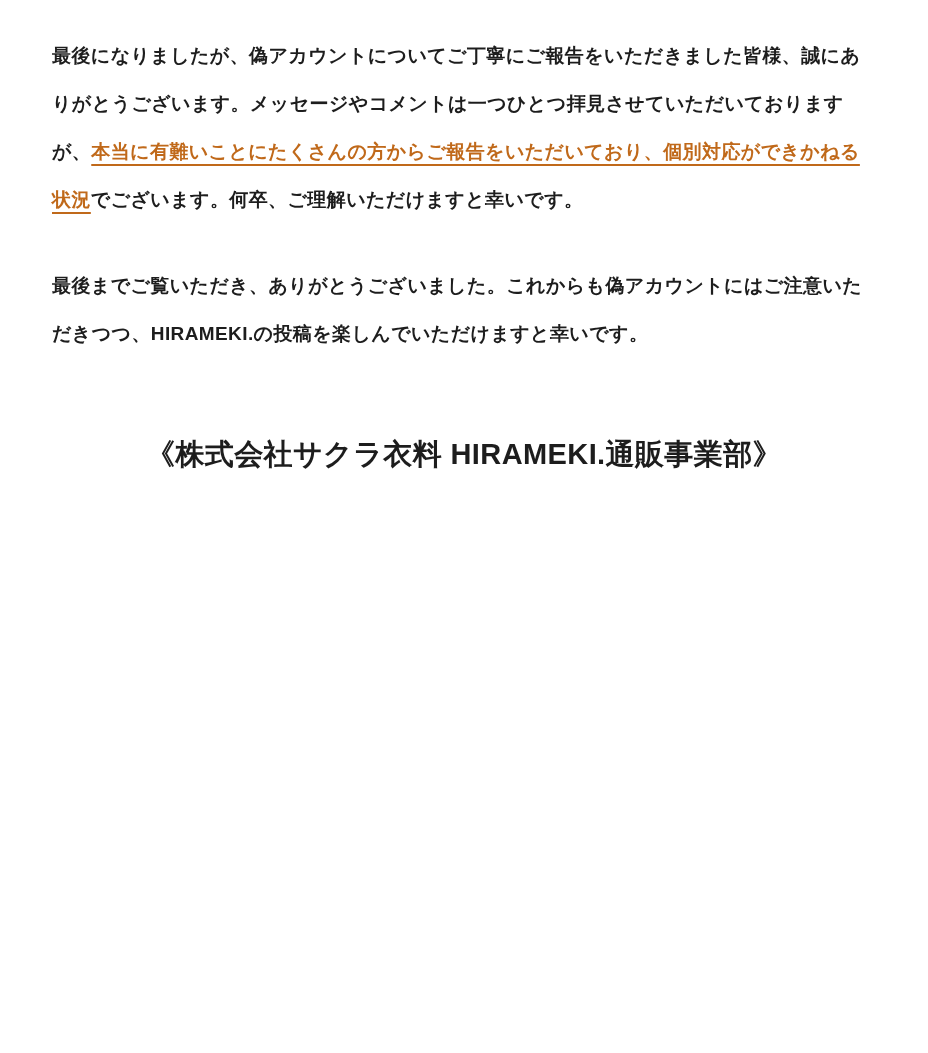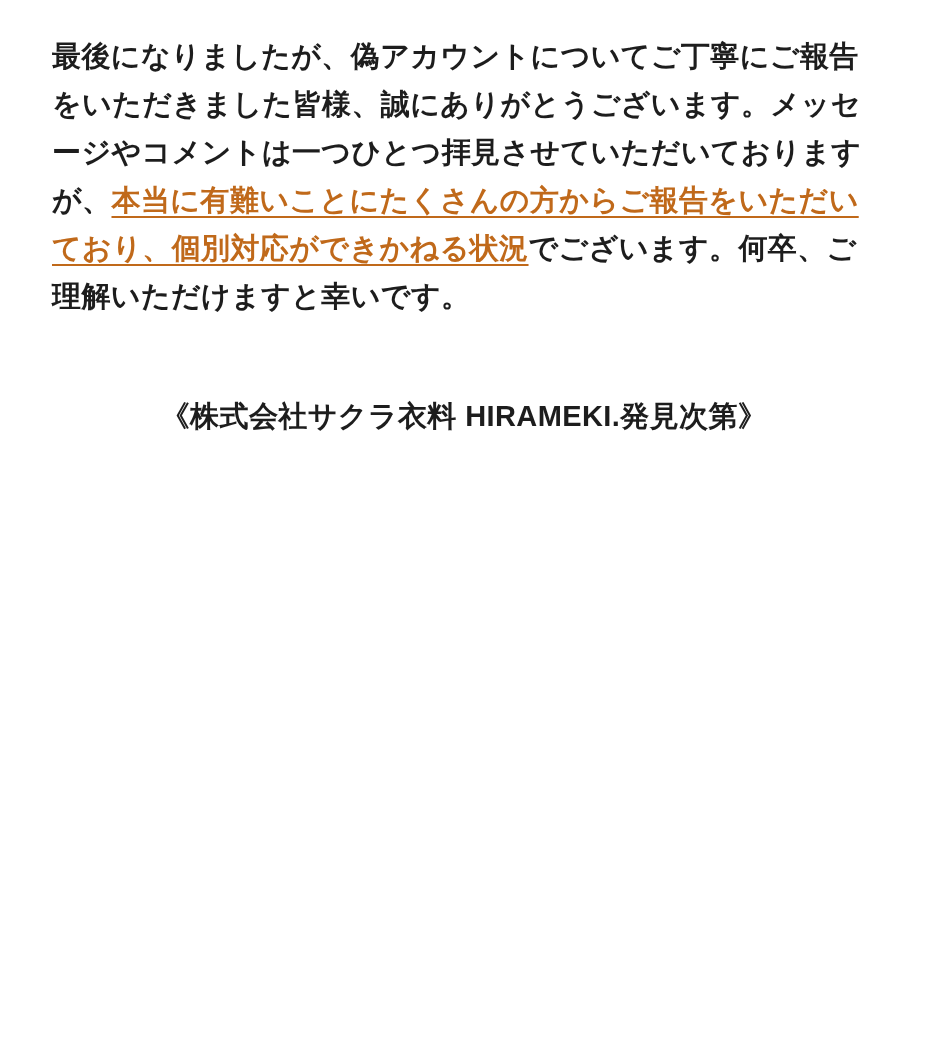--- a/index.html
+++ b/index.html
@@ -19,21 +19,21 @@
     width: 928px;
     height: 1053px;
     padding: 32px 52px 0 52px;
     background: #ffffff;
   }
   .notice {
     width: 824px;
   }
   .para {
     margin: 0 0 38px 0;
-    font-size: 29px;
+    font-size: 19px;
     line-height: 48px;
     letter-spacing: 0.4px;
     font-weight: 600;
     color: #1d1d1d;
     text-align: left;
   }
   .em {
     color: #c0691a;
     text-decoration: underline;
     text-decoration-color: #c0691a;
@@ -52,17 +52,18 @@
 </style>
 </head>
 <body>
 
 <main class="page">
   <article class="notice">
 
     <p class="para"><span>最後になりましたが、偽アカウントについてご丁寧にご報告をいただきました皆様、誠にありがとうございます。メッセージやコメントは一つひとつ拝見させていただいておりますが、</span><span class="em">本当に有難いことにたくさんの方からご報告をいただいており、個別対応ができかねる状況</span><span>でございます。何卒、ご理解いただけますと幸いです。</span></p>
 
 
+    <p class="para">最後までご覧いただき、ありがとうございました。これからも偽アカウントにはご注意いただきつつ、HIRAMEKI.の投稿を楽しんでいただけますと幸いです。</p>
 
-    <p class="signature">《株式会社サクラ衣料 HIRAMEKI.発見次第》</p>
+    <p class="signature">《株式会社サクラ衣料 HIRAMEKI.通販事業部》</p>
 
   </article>
 </main>
 
 </body></html>

